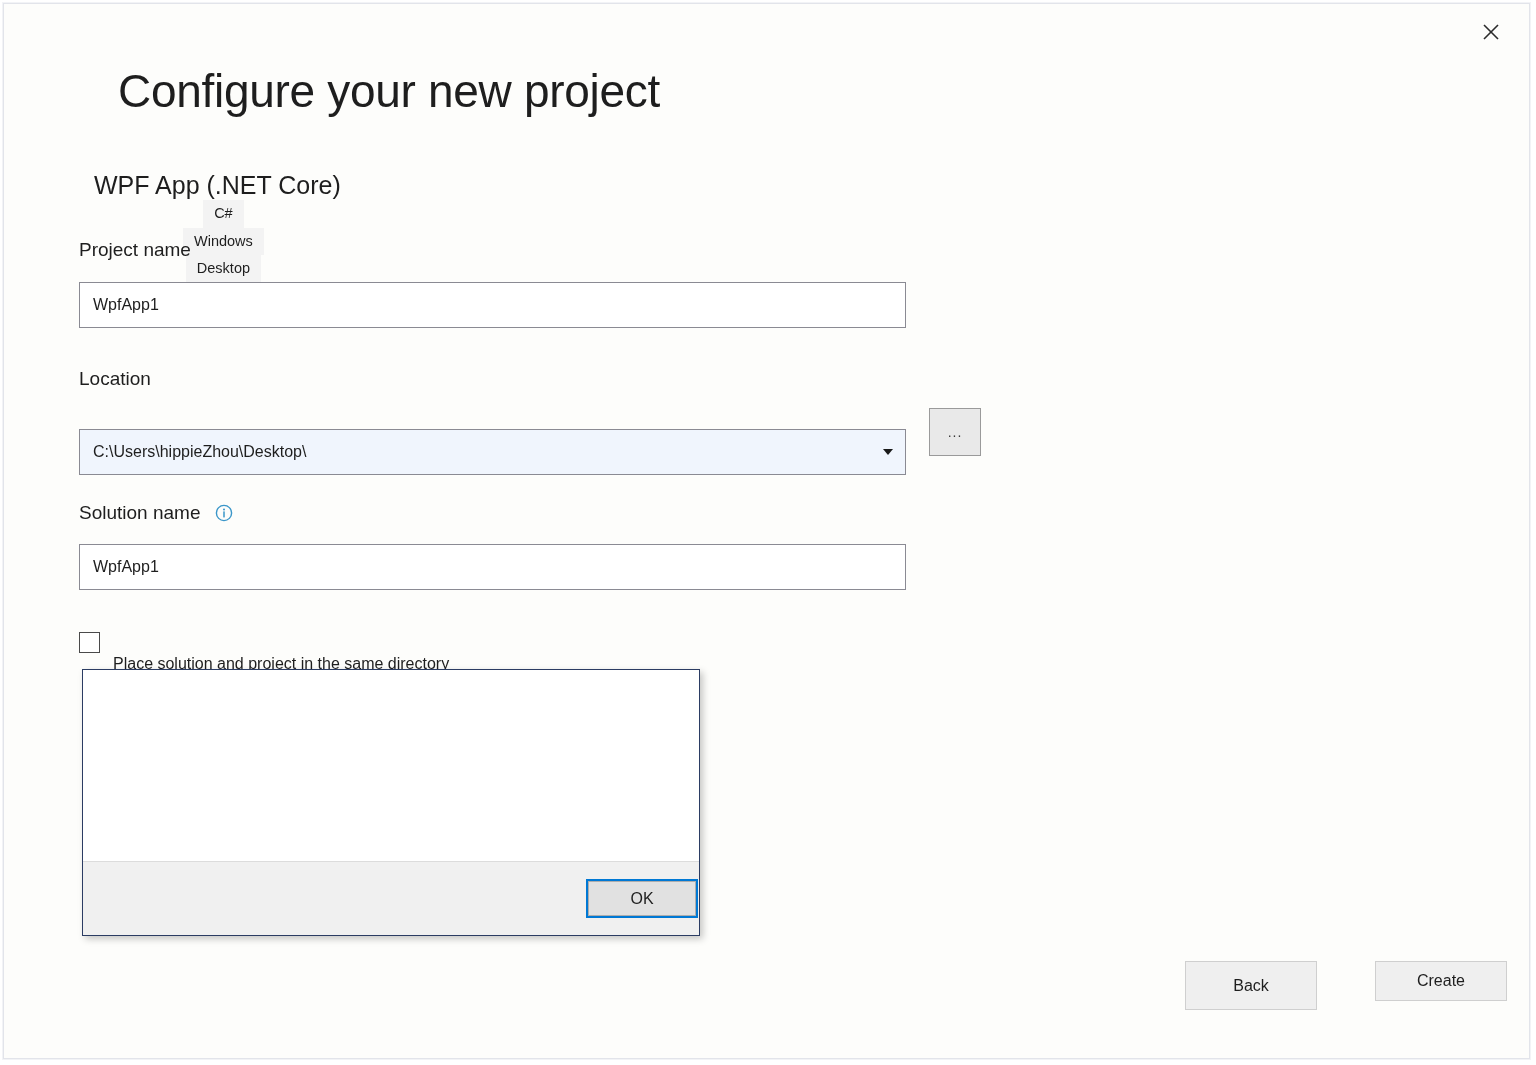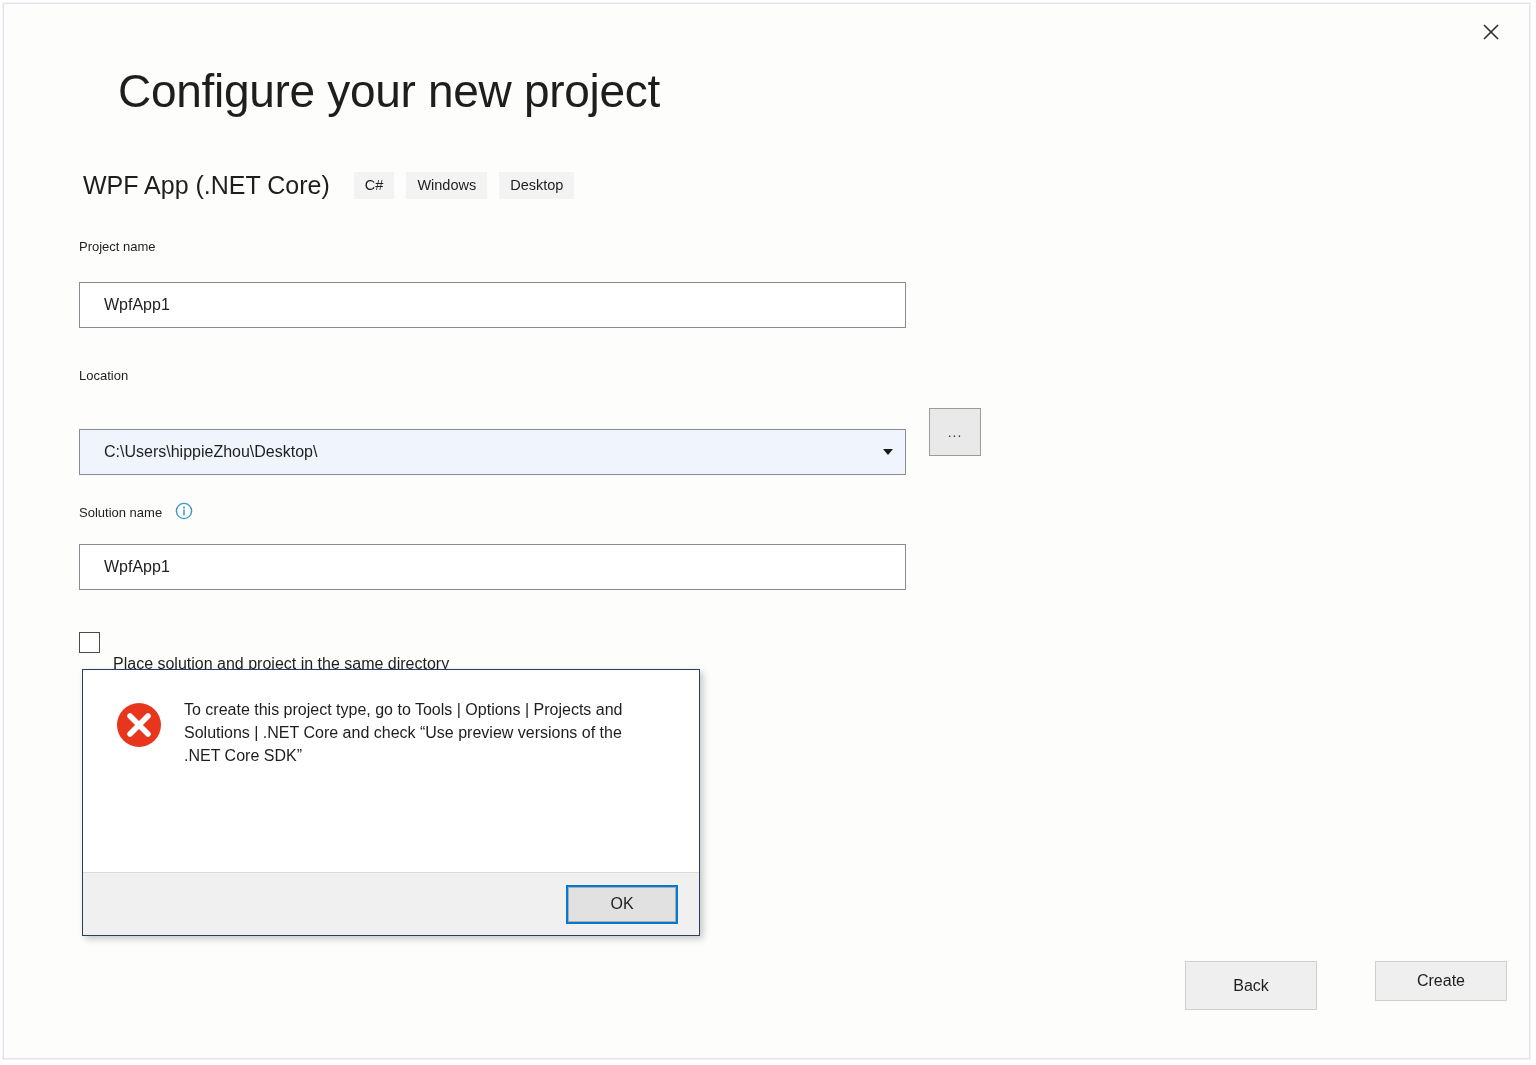--- a/index.html
+++ b/index.html
@@ -50,25 +50,26 @@
     font-size: 46px;
     font-weight: 400;
     letter-spacing: -0.3px;
     color: #1e1e1e;
     white-space: nowrap;
     margin-left: 40px;
   }
 
   .subtitle-row {
     position: absolute;
-    left: 79px;
+    left: 90px;
     top: 167px;
     display: flex;
     align-items: center;
     gap: 0px;
+    flex-direction: column;
   }
   .subtitle {
     font-size: 25px;
     font-weight: 400;
     color: #1e1e1e;
     white-space: nowrap;
     margin-right: 24px;
   }
   .tag {
     font-size: 14.5px;
@@ -76,34 +77,34 @@
     background: #f3f3f3;
     padding: 6px 11px 7px 11px;
     margin-right: 12px;
     white-space: nowrap;
     line-height: 1;
   }
 
   
   .field-label {
     position: absolute;
-    font-size: 13px;
+    font-size: 19px;
     color: #1e1e1e;
     white-space: nowrap;
   }
   .input-box {
     position: absolute;
     box-sizing: border-box;
     border: 1px solid #8a8a93;
     background: #ffffff;
     display: flex;
     align-items: center;
     font-size: 16px;
     color: #1e1e1e;
-    padding-left: 24px;
+    padding-left: 13px;
   }
   .input-box.combo {
     background: #f0f5fd;
     padding-right: 0;
   }
   .combo-arrow {
     margin-left: auto;
     width: 34px;
     height: 100%;
     display: flex;
@@ -226,27 +227,26 @@
   }
   .modal-message {
     font-size: 16px;
     line-height: 23px;
     color: #1e1e1e;
     max-width: 475px;
   }
   .modal-footer {
     position: absolute;
     left: 0; right: 0; bottom: 0;
-    height: 63px;
+    height: 74px;
     background: #f0f0f0;
     border-top: 1px solid #dcdcdc;
     display: flex;
     align-items: center;
     justify-content: flex-end;
-    padding-right: 20px;
     box-sizing: border-box;
   }
   .ok-btn {
     width: 108px;
     height: 35px;
     box-sizing: border-box;
     background: #e1e1e1;
     border: 1px solid #adadad;
     outline: 2px solid #0078d4;
     outline-offset: 0px;
@@ -311,29 +311,19 @@
   <div class="check-row">
     <span class="checkbox"></span>
     <span class="check-label">Place solution and project in the same directory</span>
   </div>
 
   <div class="wizard-btn" style="left:1181px; top:957px; width:132px; height:49px;">Back</div>
   <div class="wizard-btn" style="left:1328px; top:957px; width:132px; height:40px;margin-left:43px;">Create</div>
 
   <div class="modal">
 
-    <div class="modal-body">
-      <span class="err-icon">
-        <svg width="46" height="46" viewBox="0 0 46 46">
-          <circle cx="23" cy="23" r="22" fill="#e8361c"></circle>
-          <line x1="14" y1="14" x2="32" y2="32" stroke="#ffffff" stroke-width="5.5" stroke-linecap="round"></line>
-          <line x1="32" y1="14" x2="14" y2="32" stroke="#ffffff" stroke-width="5.5" stroke-linecap="round"></line>
-        </svg>
-      </span>
-      <div class="modal-message">To create this project type, go to Tools | Options | Projects and Solutions | .NET Core and check “Use preview versions of the .NET Core SDK”</div>
-    </div>
 
     <div class="modal-footer">
       <div class="ok-btn">OK</div>
     </div>
   </div>
 
 </div>
 
 </body></html>

